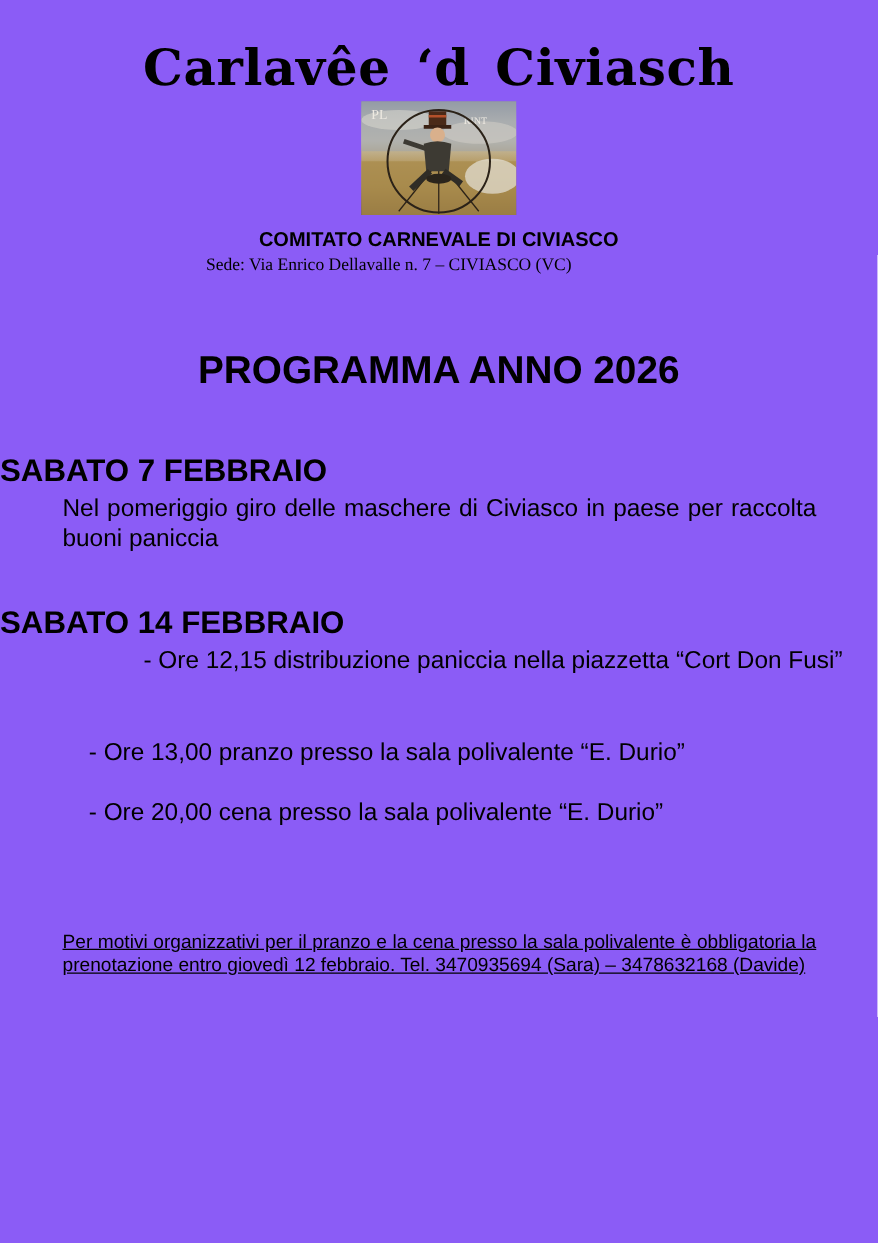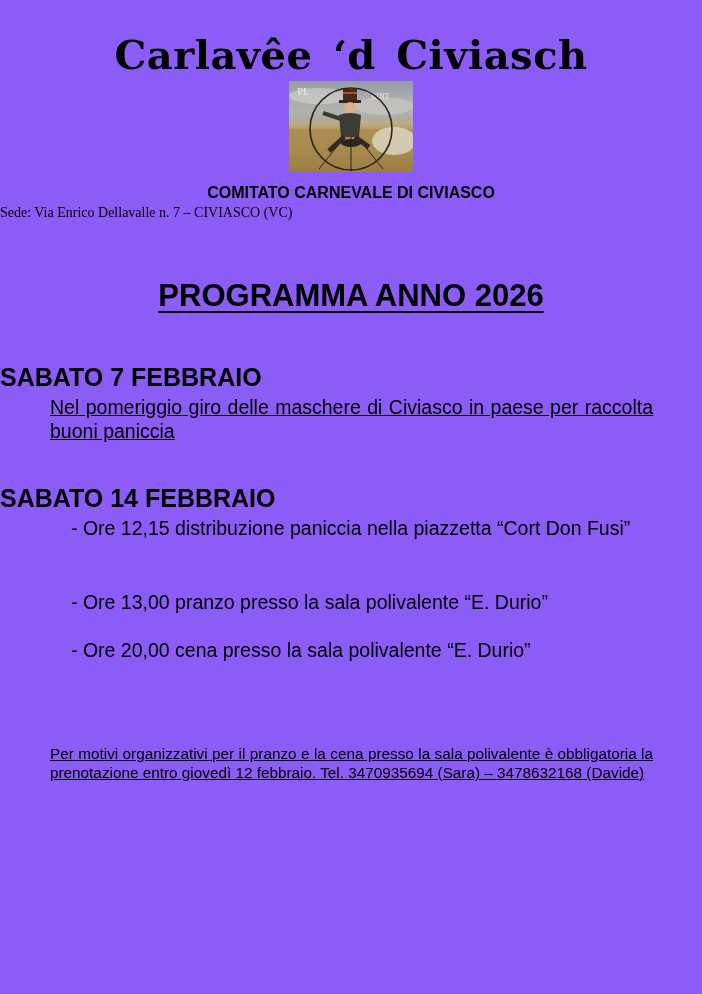--- a/index.html
+++ b/index.html
@@ -47,37 +47,37 @@
       text-align: center;
       font-family: "Liberation Sans", sans-serif;
       font-weight: bold;
       font-size: 16px;
       line-height: 20px;
     }
     .address {
       position: absolute;
       left: 0; width: 598px;
       top: 204px;
-      text-align: left;
+      text-align: center;
       font-family: "Liberation Serif", serif;
       font-size: 14px;
       line-height: 18px;
+      padding-left: 12px;
     }
     .program-title {
       position: absolute;
       left: 0; width: 702px;
       top: 276px;
       text-align: center;
       font-family: "Liberation Sans", sans-serif;
       font-weight: bold;
       font-size: 31px;
       line-height: 40px;
     }
     .program-title span {
-      text-decoration: underline;
       text-decoration-thickness: 2px;
       text-underline-offset: 5px;
     }
     .day-heading {
       position: absolute;
       left: 0; width: 702px;
       text-align: left;
       font-family: "Liberation Sans", sans-serif;
       font-weight: bold;
       font-size: 25px;
@@ -151,22 +151,22 @@
   </div>
 
   <div class="committee">COMITATO CARNEVALE DI CIVIASCO</div>
   <div class="address">Sede: Via Enrico Dellavalle n. 7 – CIVIASCO (VC)</div>
 
   <div class="program-title">
     <span>PROGRAMMA ANNO 2026</span>
   </div>
 
   <div class="day-heading" style="top:362px;">SABATO 7 FEBBRAIO</div>
-  <div class="para" style="top:395px;text-decoration:underline;">Nel pomeriggio giro delle maschere di Civiasco in paese per raccolta buoni paniccia</div>
+  <div class="para" style="top:395px;">Nel pomeriggio giro delle maschere di Civiasco in paese per raccolta buoni paniccia</div>
 
   <div class="day-heading" style="top:483px;">SABATO 14 FEBBRAIO</div>
-  <div class="bullet" style="top:516px;">- Ore 12,15 distribuzione paniccia nella piazzetta “Cort Don Fusi”</div>
+  <div class="bullet" style="top:516px;text-align:right;">- Ore 12,15 distribuzione paniccia nella piazzetta “Cort Don Fusi”</div>
   <div class="bullet" style="top:590px;">- Ore 13,00 pranzo presso la sala polivalente “E. Durio”</div>
   <div class="bullet" style="top:638px;">- Ore 20,00 cena presso la sala polivalente “E. Durio”</div>
 
   <div class="note">Per motivi organizzativi per il pranzo e la cena presso la sala polivalente è obbligatoria la prenotazione entro giovedì 12 febbraio. Tel. 3470935694 (Sara) – 3478632168 (Davide)</div>
 
 </div>
 
 </body></html>

